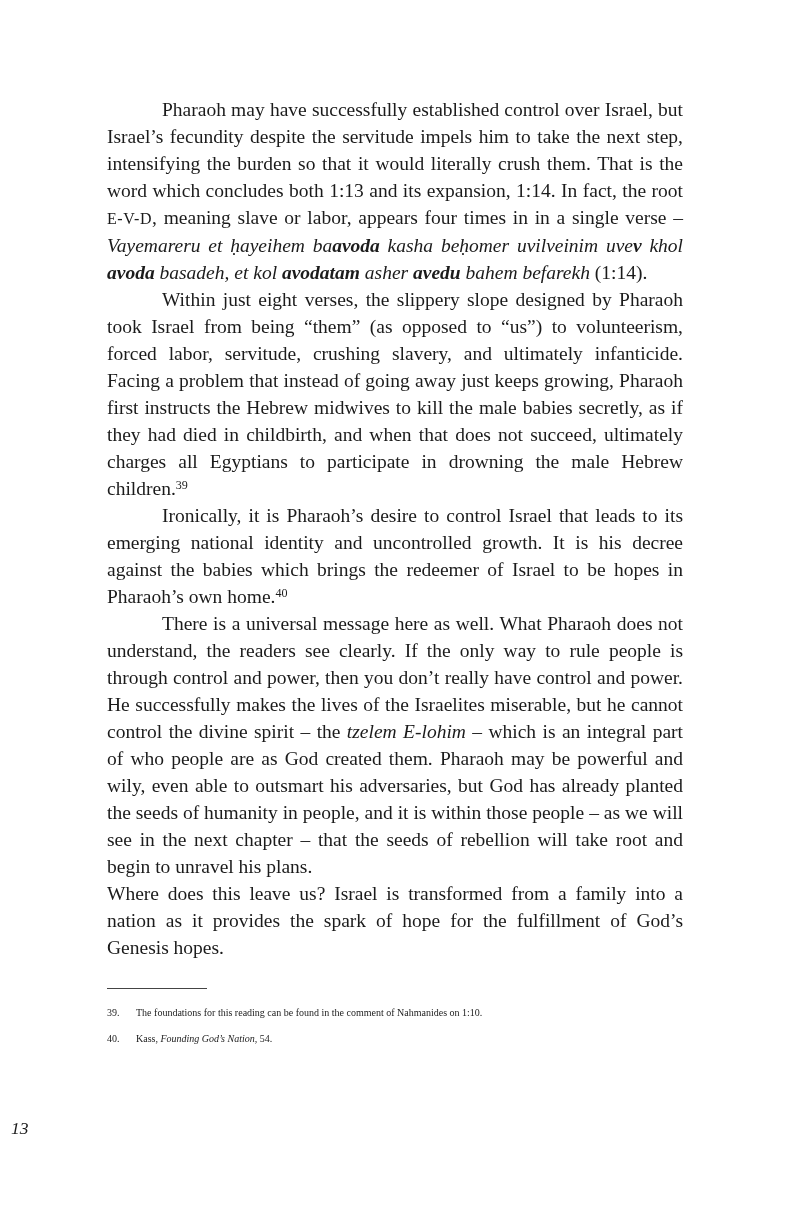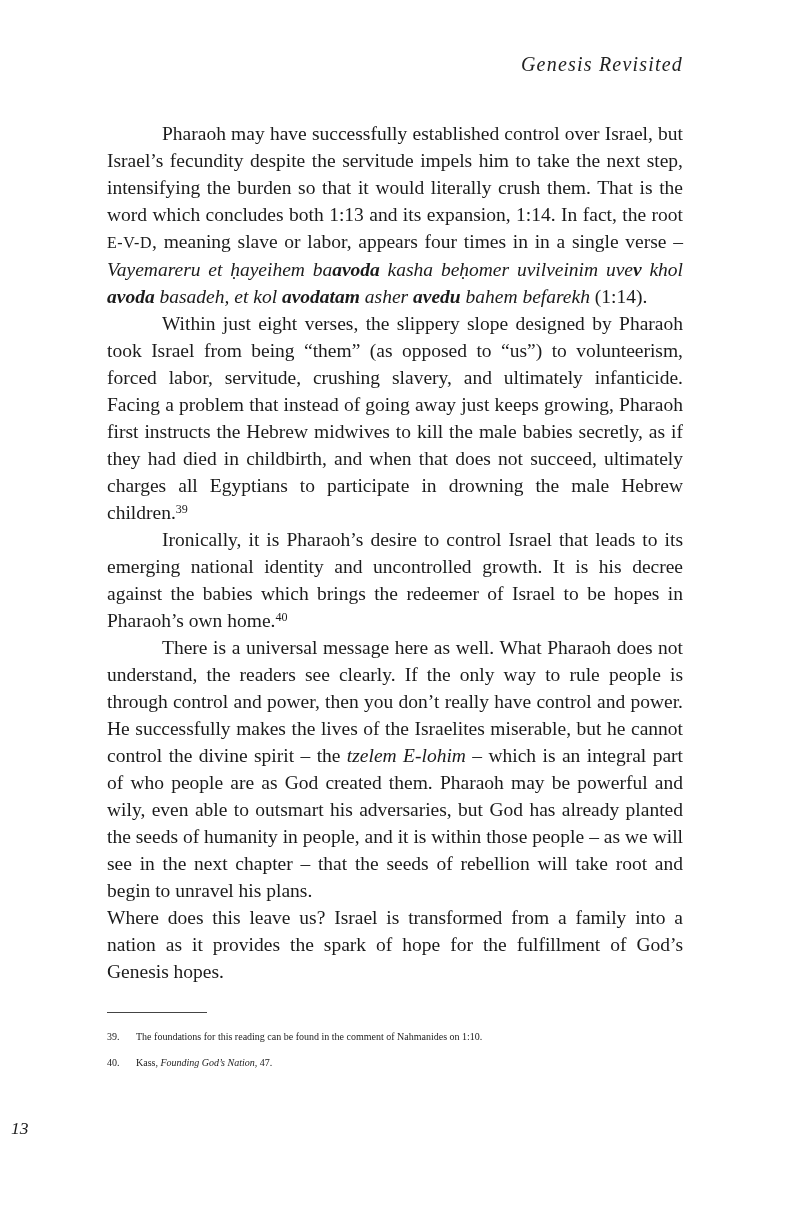--- a/index.html
+++ b/index.html
@@ -89,21 +89,20 @@
     font-style: italic;
     font-size: 17.5px;
     color: #1b1b1b;
   }
 </style>
 </head>
 <body>
 
 <div class="page">
 
-  <div class="running-header">Genesis Revisited</div>
 
   <div class="body-text">
 
     <div id="body-paragraphs">
         <p class="indent"><span>Pharaoh may have successfully established control over Israel, but Israel’s fecundity despite the servitude impels him to take the next step, intensifying the burden so that it would literally crush them. That is the word which concludes both 1:13 and its expansion, 1:14. In fact, the root </span><span class="sc">E-V-D</span><span>, meaning slave or labor, appears four times in in a single verse – </span><span class="it">Vayemareru et ḥayeihem ba</span><span class="bit">avoda</span><span class="it"> kasha beḥomer uvilveinim uve</span><span class="bit">v</span><span class="it"> khol </span><span class="bit">avoda</span><span class="it"> basadeh, et kol </span><span class="bit">avodatam</span><span class="it"> asher </span><span class="bit">avedu</span><span class="it"> bahem befarekh </span><span>(1:14).</span></p>
         <p class="indent"><span>Within just eight verses, the slippery slope designed by Pharaoh took Israel from being “them” (as opposed to “us”) to volunteerism, forced labor, servitude, crushing slavery, and ultimately infanticide. Facing a problem that instead of going away just keeps growing, Pharaoh first instructs the Hebrew midwives to kill the male babies secretly, as if they had died in childbirth, and when that does not succeed, ultimately charges all Egyptians to participate in drowning the male Hebrew children.</span><span class="sup">39</span></p>
         <p class="indent"><span>Ironically, it is Pharaoh’s desire to control Israel that leads to its emerging national identity and uncontrolled growth. It is his decree against the babies which brings the redeemer of Israel to be hopes in Pharaoh’s own home.</span><span class="sup">40</span></p>
         <p class="indent"><span>There is a universal message here as well. What Pharaoh does not understand, the readers see clearly. If the only way to rule people is through control and power, then you don’t really have control and power. He successfully makes the lives of the Israelites miserable, but he cannot control the divine spirit – the </span><span class="it">tzelem E-lohim</span><span> – which is an integral part of who people are as God created them. Pharaoh may be powerful and wily, even able to outsmart his adversaries, but God has already planted the seeds of humanity in people, and it is within those people – as we will see in the next chapter – that the seeds of rebellion will take root and begin to unravel his plans.</span></p>
       </div>
 
@@ -116,21 +115,21 @@
 
   <div class="footnotes">
     <div class="footnote-rule"></div>
     <div id="footnote-list">
         <div class="footnote">
           <span class="fn-num">39.</span>
           <span class="fn-text"><span>The foundations for this reading can be found in the comment of Nahmanides on 1:10.</span></span>
         </div>
         <div class="footnote">
           <span class="fn-num">40.</span>
-          <span class="fn-text"><span>Kass, </span><span class="it">Founding God’s Nation</span><span>, 47.</span></span>
+          <span class="fn-text"><span>Kass, </span><span class="it">Founding God’s Nation</span><span>, 54.</span></span>
         </div>
       </div>
   </div>
 
   <div class="page-footer">
     <span class="page-number">13</span>
   </div>
 
 </div>
 

